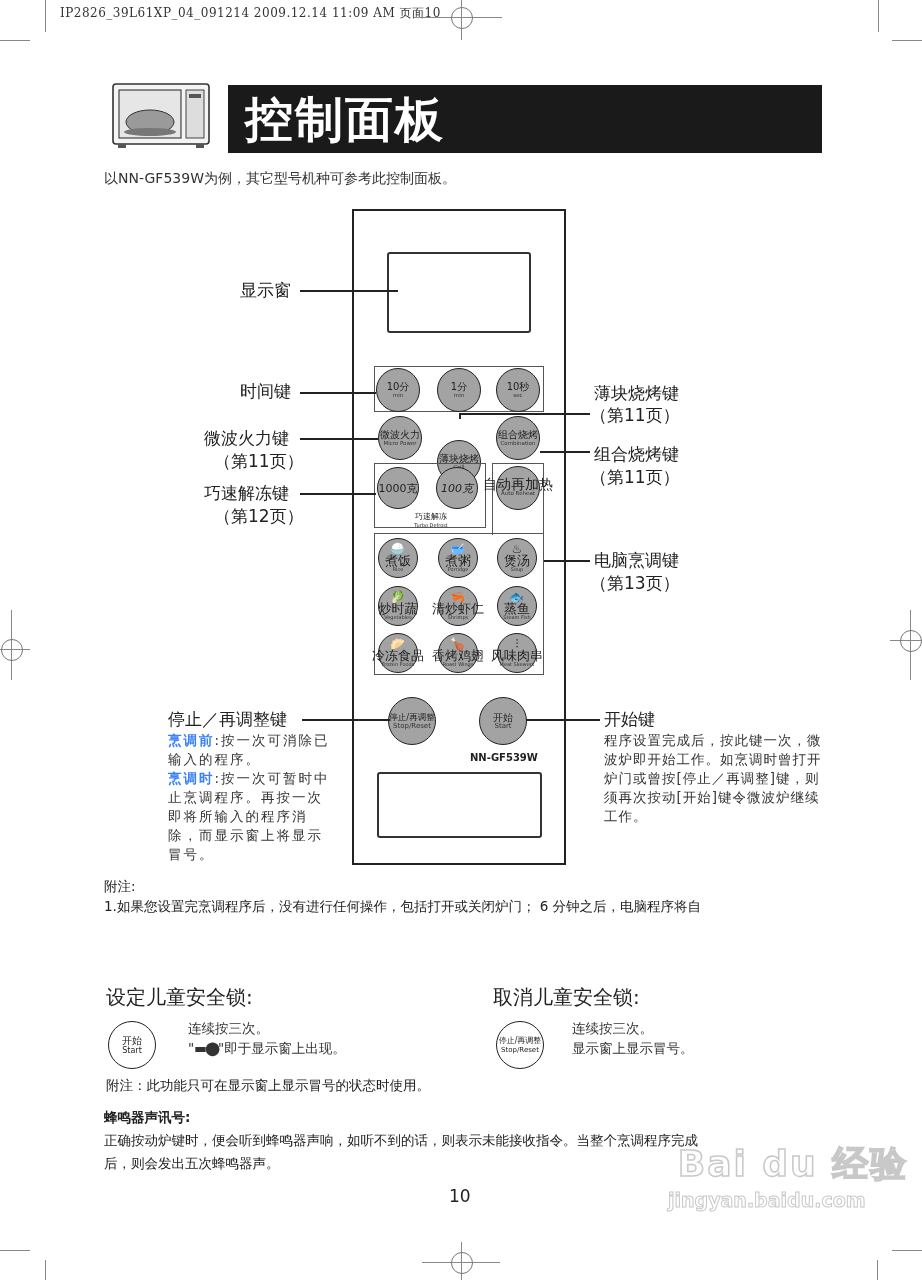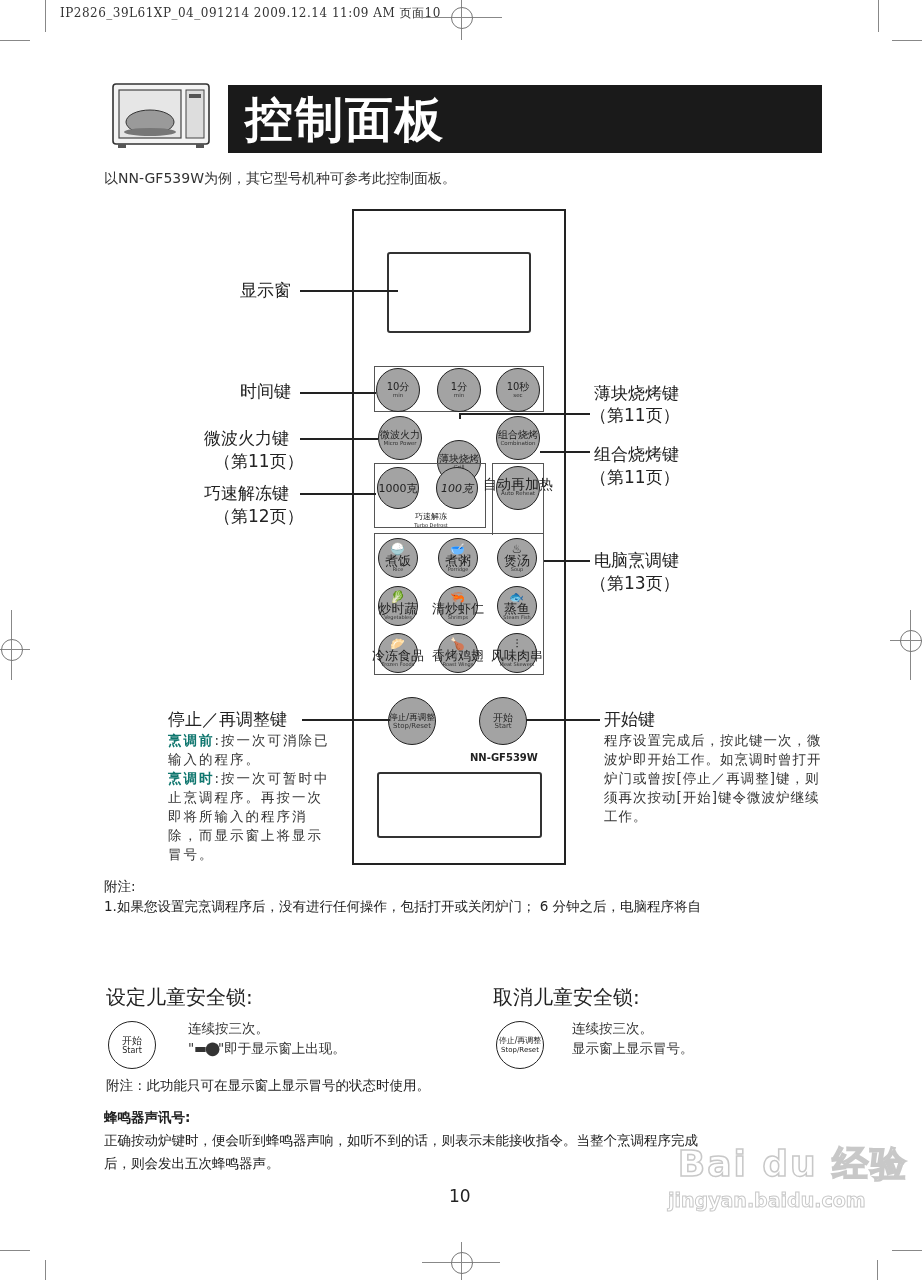--- a/index.html
+++ b/index.html
@@ -28,21 +28,21 @@
   .btn.menu .ico { font-size:12px; line-height:13px; }
   .btn.menu .zh { font-size:13px; line-height:10px; }
   .btn.menu .en { font-size:5px; }
   .turbo-label { position:absolute; font-size:8px; color:#222; text-align:center; }
   .turbo-label .en { font-size:5px; display:block; line-height:6px; }
   .label { position:absolute; font-size:17px; color:#222; white-space:nowrap; line-height:22px; }
   .label.right { text-align:right; }
   .leader { position:absolute; height:1.6px; background:#222; }
   .vleader { position:absolute; width:1.6px; background:#222; }
   .desc { position:absolute; font-size:13.5px; line-height:19px; color:#333; }
-  .desc b { font-weight:bold; color:#0f766e; }
+  .desc b { font-weight:bold; color:#3b82f6; }
   .model { left:470px; top:752px; font-size:10px; font-weight:bold; }
   .notes { left:104px; top:876px; font-size:13.5px; line-height:20px; color:#222; width:720px; }
   .notes .indent { padding-left:18px; }
   .section-h { font-size:20px; color:#222; position:absolute; }
   .small-btn { position:absolute; width:48px; height:48px; border:1.6px solid #222; border-radius:50%; box-sizing:border-box;
                display:flex; flex-direction:column; align-items:center; justify-content:center; }
   .small-btn .zh { font-size:10px; line-height:11px; }
   .small-btn .en { font-size:8px; line-height:9px; }
   .small-btn.sr .zh { font-size:8px; }
   .small-btn.sr .en { font-size:7px; }

